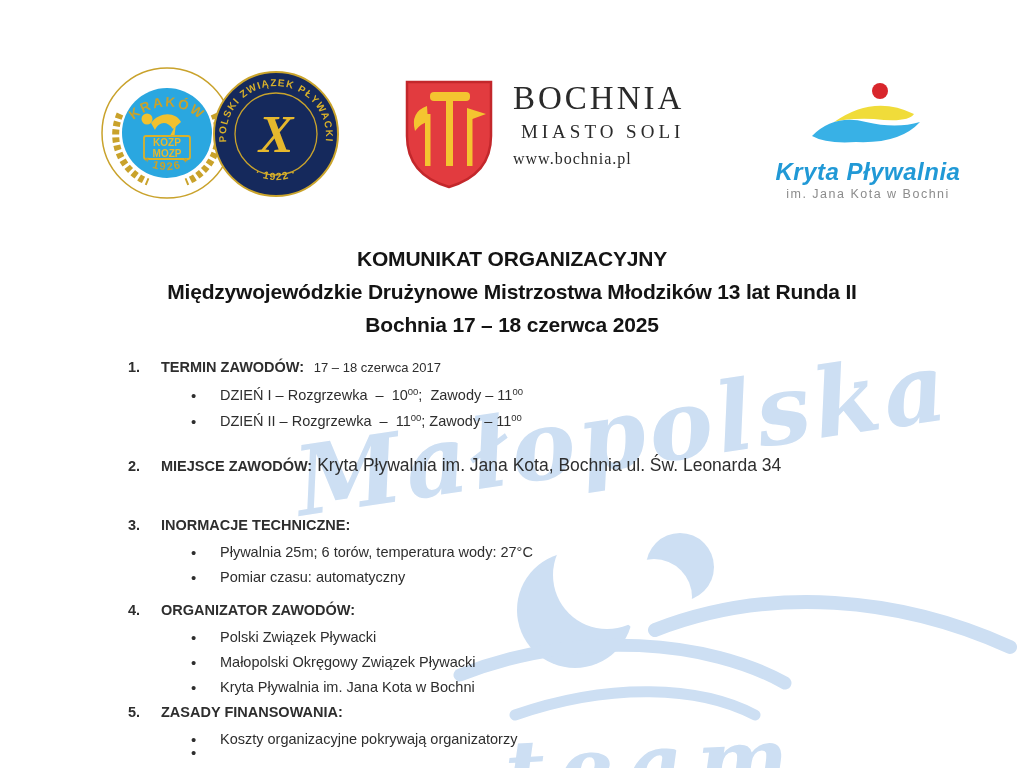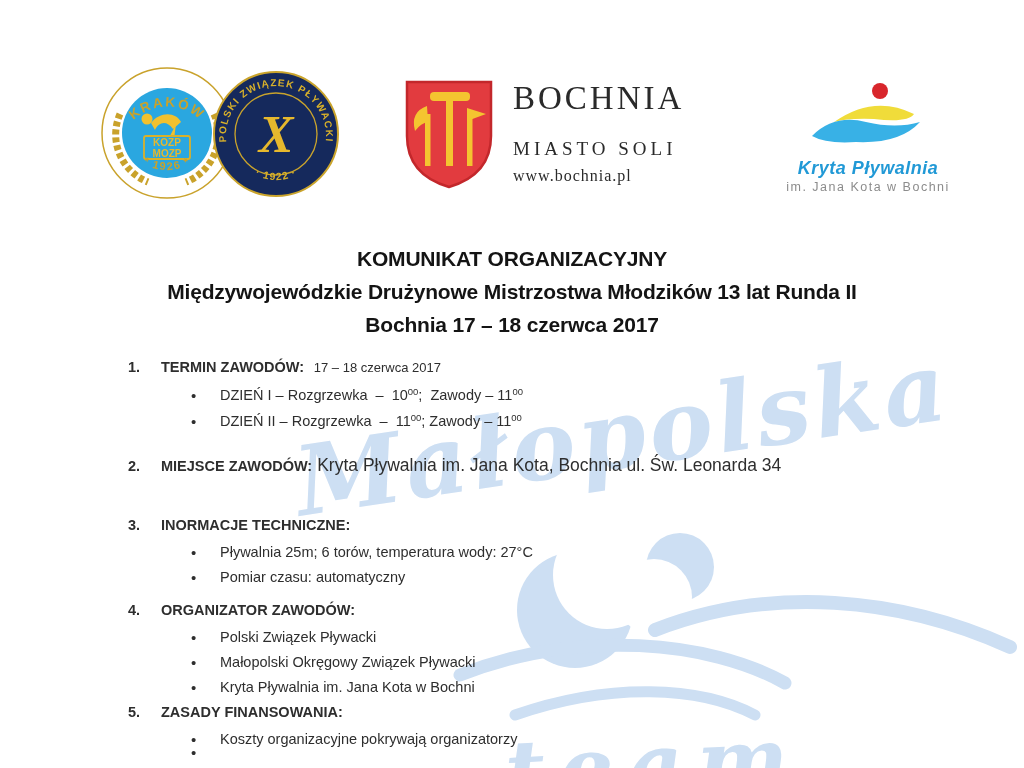--- a/index.html
+++ b/index.html
@@ -24,24 +24,24 @@
   }
   .wm-waves { position:absolute; left:440px; top:525px; }
   
   .content { position:relative; z-index:1; }
   .header { position:relative; height:200px; }
   .logo-krakow { position:absolute; left:100px; top:66px; }
   .logo-pzp    { position:absolute; left:212px; top:70px; }
   .logo-bochnia{ position:absolute; left:403px; top:78px; display:flex; gap:18px; align-items:flex-start; }
   .bochnia-text { padding-top:2px; font-family:"Liberation Serif", serif; color:#2a2a2a; }
   .bochnia-title { font-size:33px; letter-spacing:3px; line-height:36px; }
-  .bochnia-sub   { font-size:19px; letter-spacing:4px; margin-top:22px; }
+  .bochnia-sub   { font-size:19px; letter-spacing:4px; margin-top:5px;text-align:right; }
   .bochnia-url   { font-size:16px; font-weight:normal; margin-top:7px; letter-spacing:1px; }
   .logo-kryta { position:absolute; left:768px; top:80px; width:200px; text-align:center; }
-  .kryta-title { font-size:18px; font-weight:bold; font-style:italic; color:#2199d6; letter-spacing:.5px; margin-top:2px; }
+  .kryta-title { font-size:24px; font-weight:bold; font-style:italic; color:#2199d6; letter-spacing:.5px; margin-top:2px; }
   .kryta-sub   { font-size:12.5px; color:#8c8c8c; letter-spacing:1.5px; margin-top:1px; }
   
   .doc-title { margin-top:42px; text-align:center; font-weight:bold; 
                color:#141414; font-size:21px; line-height:33px; letter-spacing:-0.2px; }
   
   .secs { margin-left:128px; width:800px; }
   .sec-head { display:flex; align-items:baseline; line-height:22px; }
   .sec-num   { width:33px; font-weight:bold; font-size:14.5px; }
   .sec-title { font-weight:bold; font-size:14.5px; white-space:pre-wrap; }
   .sec-inline{ font-size:13px; white-space:pre-wrap; margin-left:6px; }
@@ -141,21 +141,21 @@
         <path d="M 4,56 Q 26 34 58 42 Q 88 49 112 42 Q 92 64 48 62 Q 18 64 4 56 Z" fill="#38b1e6"></path>
       </svg>
       <div class="kryta-title">Kryta Pływalnia</div>
       <div class="kryta-sub">im. Jana Kota w Bochni</div>
     </div>
   </div>
 
   <div class="doc-title">
     <div>KOMUNIKAT ORGANIZACYJNY</div>
     <div>Międzywojewódzkie Drużynowe Mistrzostwa Młodzików 13 lat Runda II</div>
-    <div>Bochnia 17 – 18 czerwca 2017</div>
+    <div>Bochnia 17 – 18 czerwca 2025</div>
   </div>
 
   <div class="secs">
 
     <section class="s1">
       <div class="sec-head">
         <span class="sec-num">1.</span>
         <span class="sec-title">TERMIN ZAWODÓW:</span>
         <span class="sec-inline"> 17 – 18 czerwca 2017</span>
       </div>

